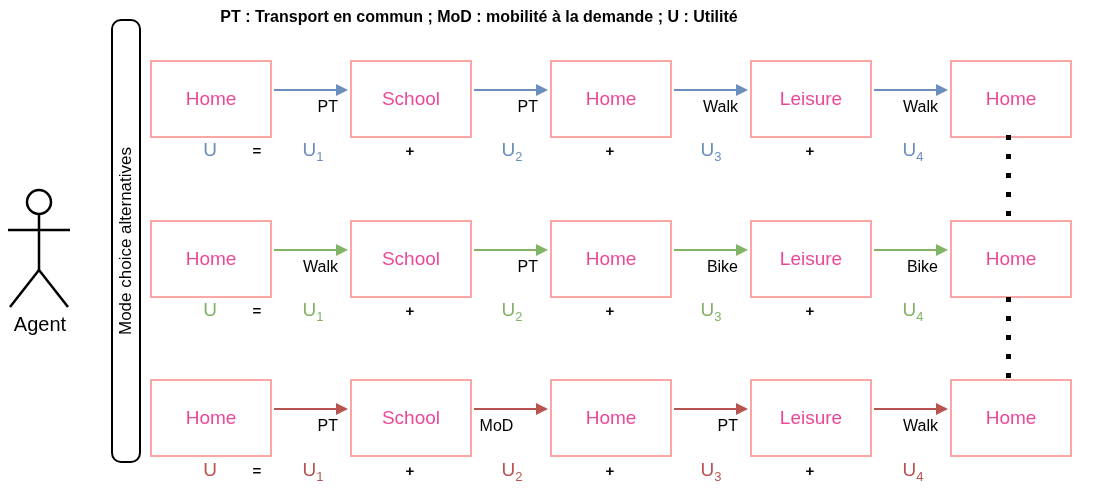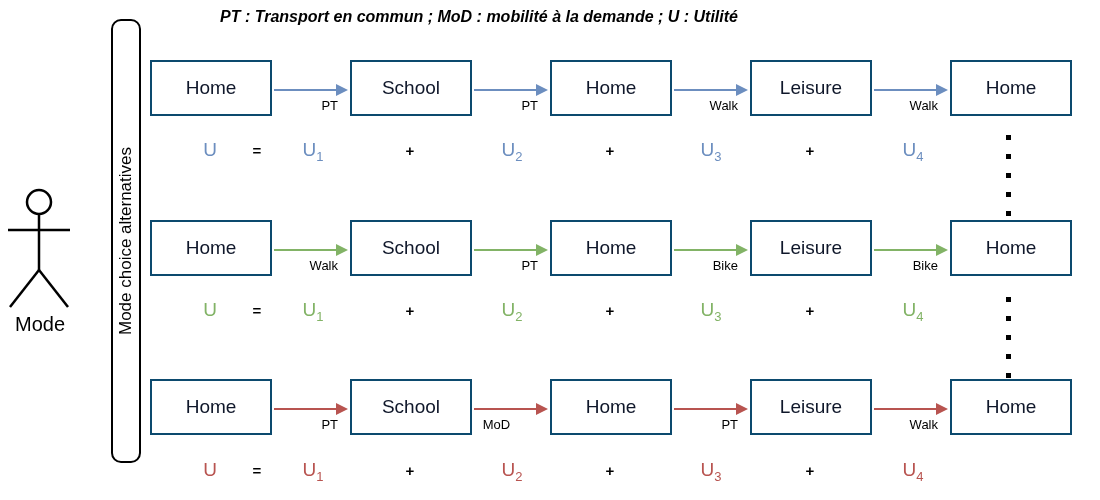--- a/index.html
+++ b/index.html
@@ -1,26 +1,26 @@
 <!DOCTYPE html>
 <html><head>
 <meta charset="utf-8">
 <style>
   html,body { margin:0; padding:0; background:#fff; }
   .canvas { position:relative; width:1100px; height:500px; background:#ffffff;
             font-family:"Liberation Sans", sans-serif; overflow:hidden; }
   .title { position:absolute; left:164px; top:8px; width:630px; text-align:center;
-           font-weight:bold; font-size:16px; color:#000;font-style:italic; }
-  .box { position:absolute; width:122px; height:56px; border:2px solid #0c4a6e; background:#fff;
-         display:flex; align-items:center; justify-content:center; font-size:19px; color:#0f172a;
+           font-weight:bold; font-size:16px; color:#000; }
+  .box { position:absolute; width:122px; height:78px; border:2px solid #fca5a5; background:#fff;
+         display:flex; align-items:center; justify-content:center; font-size:19px; color:#ec4899;
          box-sizing:border-box; }
   .arrow-line { position:absolute; height:2px; }
   .arrow-head { position:absolute; width:0; height:0;
                 border-top:6px solid transparent; border-bottom:6px solid transparent; }
-  .mode-label { position:absolute; width:83px; text-align:right; font-size:13px; color:#000; }
+  .mode-label { position:absolute; width:83px; text-align:right; font-size:16px; color:#000; }
   .eq-part { position:absolute; width:90px; text-align:center; font-size:19px; }
   .eq-part.op { font-size:15px; font-weight:bold; color:#000; padding-top:3px; }
   .eq-part sub { font-size:13px; }
   .mode-bar { position:absolute; left:111px; top:19px; width:30px; height:444px;
               border:2px solid #000; border-radius:10px; background:#fff; box-sizing:border-box; }
   .mode-bar-text { position:absolute; left:50%; top:50%;
                    transform:translate(-50%,-50%) rotate(-90deg);
                    white-space:nowrap; font-size:17px; color:#000; }
   .agent-svg { position:absolute; left:0px; top:185px; }
   .agent-label { position:absolute; left:0px; top:313px; width:80px; text-align:center;
@@ -35,21 +35,21 @@
 
   <div class="title">PT : Transport en commun ; MoD : mobilité à la demande ; U : Utilité</div>
 
   <svg class="agent-svg" width="80" height="128" viewBox="0 0 80 128">
     <circle cx="39" cy="17" r="12" fill="none" stroke="#000" stroke-width="2.5"></circle>
     <line x1="39" y1="29" x2="39" y2="85" stroke="#000" stroke-width="2.5"></line>
     <line x1="8" y1="45" x2="70" y2="45" stroke="#000" stroke-width="2.5"></line>
     <line x1="39" y1="85" x2="10" y2="122" stroke="#000" stroke-width="2.5"></line>
     <line x1="39" y1="85" x2="68" y2="122" stroke="#000" stroke-width="2.5"></line>
   </svg>
-  <div class="agent-label">Mode</div>
+  <div class="agent-label">Agent</div>
 
   <div class="mode-bar">
     <span class="mode-bar-text">Mode choice alternatives</span>
   </div>
 
   <div id="rows-root">
       <div>
         <div class="box" style="left: 150px; top: 60px;">Home</div>
         <div class="box" style="left: 350px; top: 60px;">School</div>
         <div class="box" style="left: 550px; top: 60px;">Home</div>

